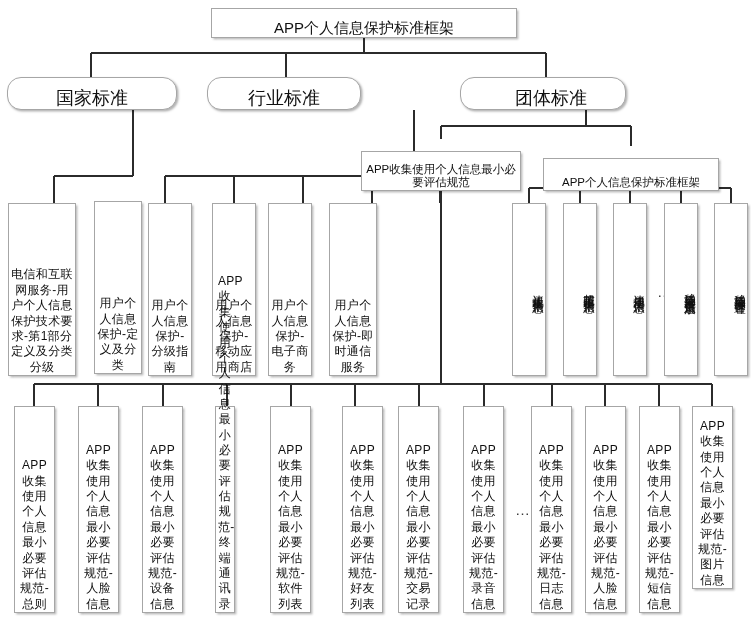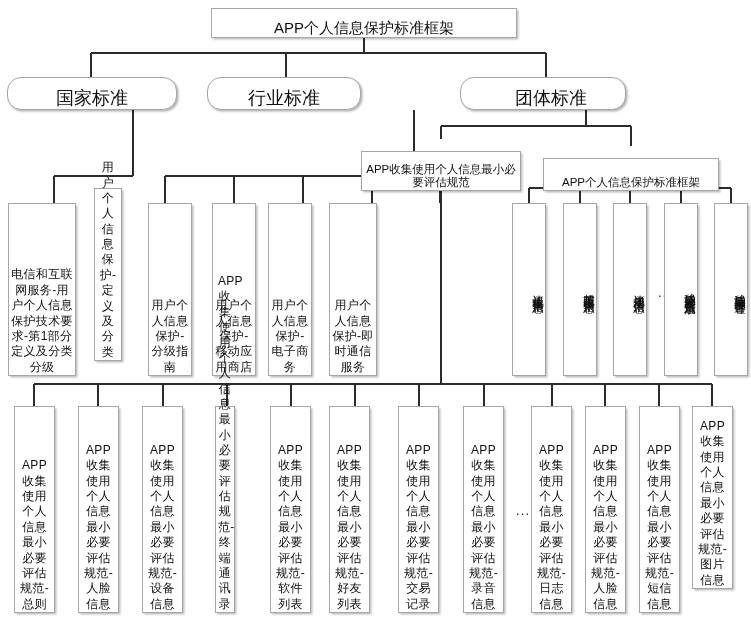--- a/index.html
+++ b/index.html
@@ -143,21 +143,21 @@
     <span class="txt">APP收集使用个人信息最小必要评估规范</span>
   </div>
   <div class="node lvl3" style="left:543px;top:146px;width:176px;height:33px;">
     <span class="txt">APP个人信息保护标准框架</span>
   </div>
 
   <div class="node leaf" style="left:8px;top:203px;width:68px;height:173px;">
     <span class="txt">电信和互联网服务-用户个人信息保护技术要求-第1部分定义及分类分级</span>
   </div>
 
-  <div class="node leaf" style="left:94px;top:188px;width:28px;height:173px;">
+  <div class="node leaf" style="left:94px;top:201px;width:48px;height:173px;">
     <span class="txt">用户个人信息保护-定义及分类</span>
   </div>
   <div class="node leaf" style="left:148px;top:203px;width:44px;height:173px;">
     <span class="txt">用户个人信息保护-分级指南</span>
   </div>
   <div class="node leaf" style="left:268px;top:203px;width:44px;height:173px;">
     <span class="txt">用户个人信息保护-电子商务</span>
   </div>
   <div class="node leaf" style="left:212px;top:203px;width:44px;height:173px;">
     <span class="txt">用户个人信息保护-移动应用商店</span>
@@ -191,21 +191,21 @@
   </div>
   <div class="node leaf" style="left:142px;top:406px;width:41px;height:207px;">
     <span class="txt">APP收集使用个人信息最小必要评估规范-设备信息</span>
   </div>
   <div class="node leaf" style="left:215px;top:406px;width:20px;height:207px;">
     <span class="txt">APP收集使用个人信息最小必要评估规范-终端通讯录</span>
   </div>
   <div class="node leaf" style="left:270px;top:406px;width:41px;height:207px;">
     <span class="txt">APP收集使用个人信息最小必要评估规范-软件列表</span>
   </div>
-  <div class="node leaf" style="left:329px;top:406px;width:41px;height:207px;">
+  <div class="node leaf" style="left:342px;top:406px;width:41px;height:207px;">
     <span class="txt">APP收集使用个人信息最小必要评估规范-好友列表</span>
   </div>
   <div class="node leaf" style="left:398px;top:406px;width:41px;height:207px;">
     <span class="txt">APP收集使用个人信息最小必要评估规范-交易记录</span>
   </div>
   <div class="node leaf" style="left:463px;top:406px;width:41px;height:207px;">
     <span class="txt">APP收集使用个人信息最小必要评估规范-录音信息</span>
   </div>
 
   <div class="ellipsis" style="left:512px;top:500px;width:22px;height:18px;">…</div>

